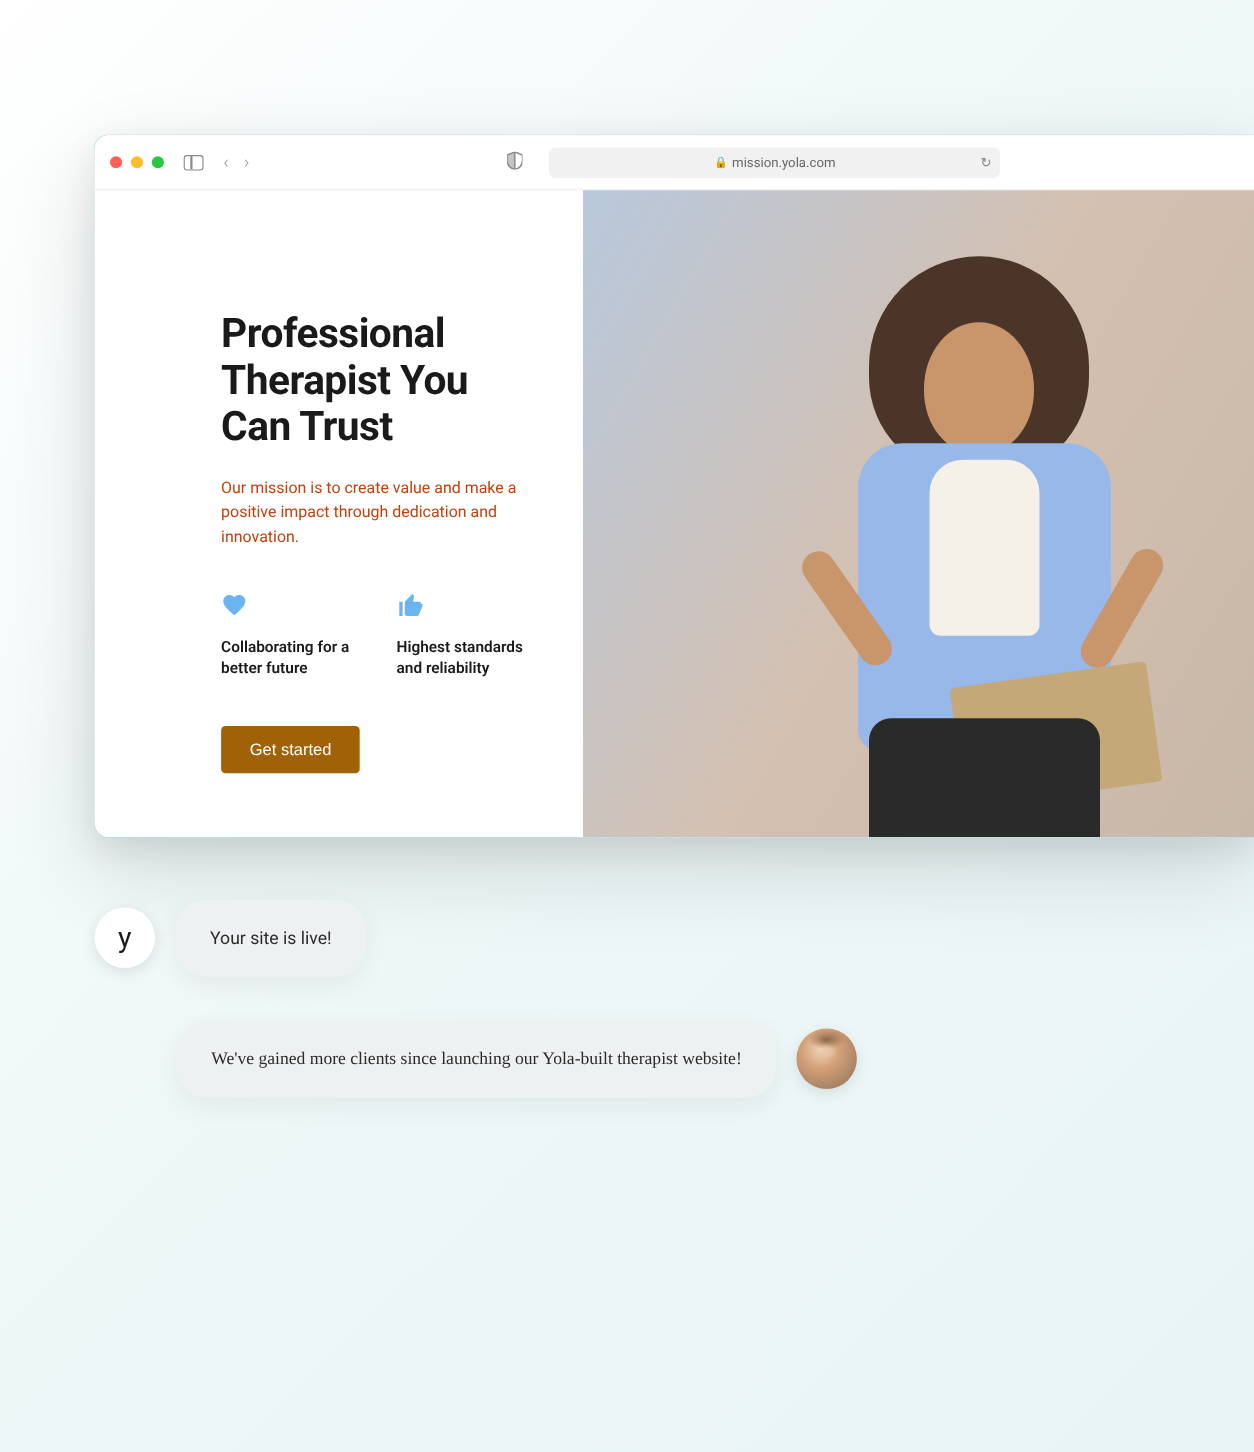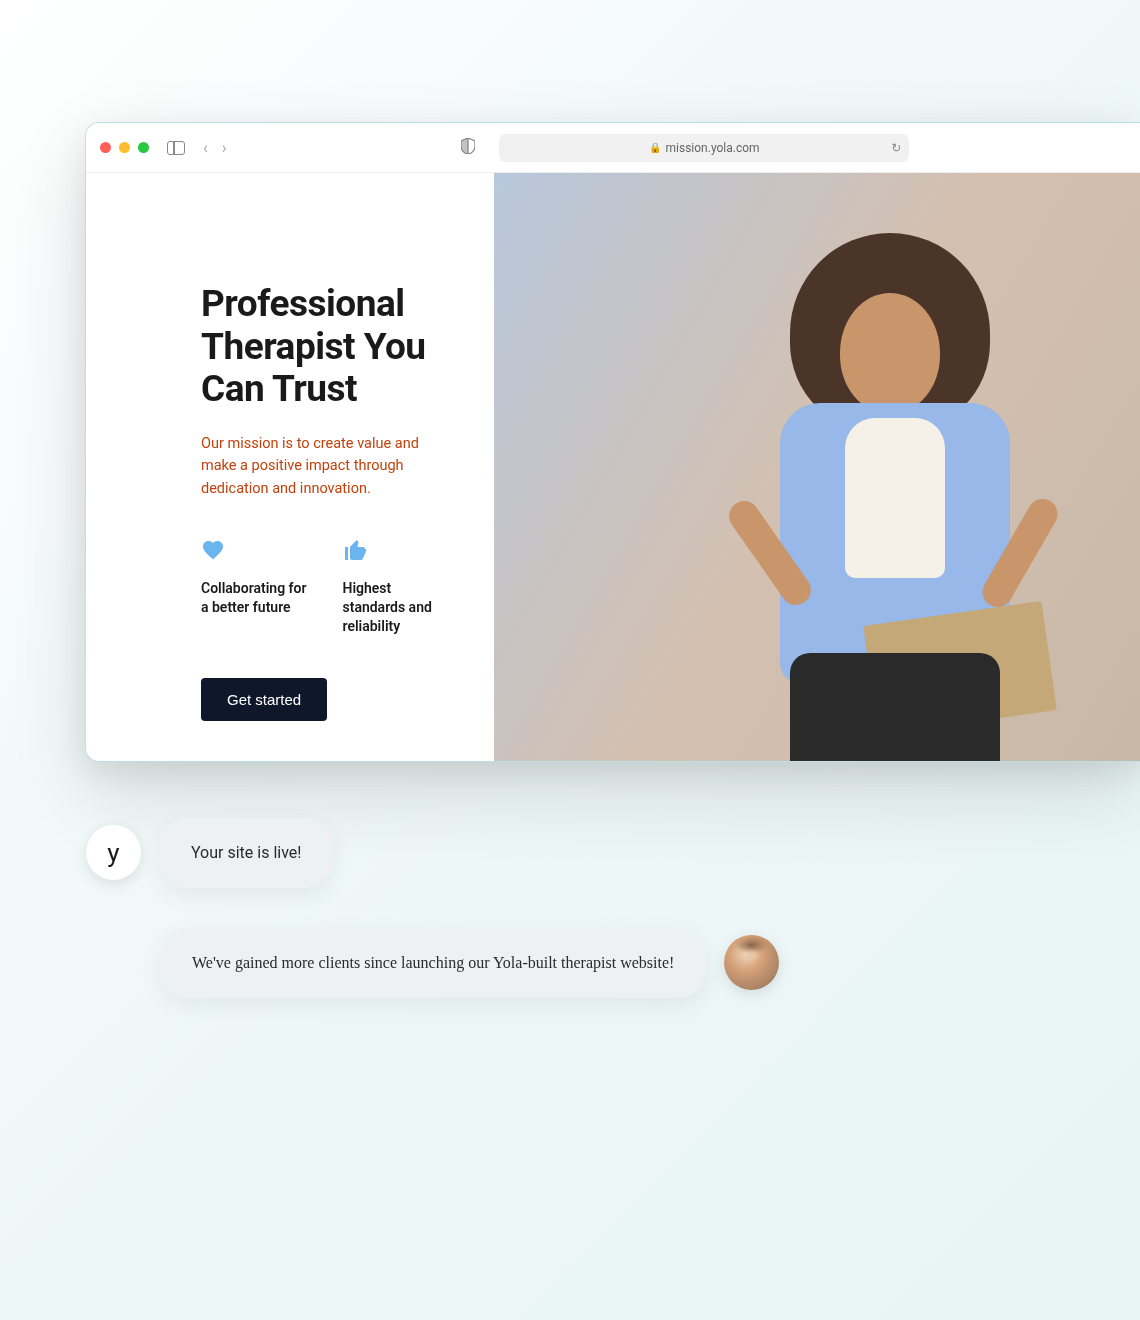--- a/index.html
+++ b/index.html
@@ -75,21 +75,21 @@
 .address-bar .reload {
   position: absolute; right: 8px; color: #888; font-size: 12px;
 }
 
 .browser-content {
   display: flex;
   height: calc(100% - 50px);
 }
 
 .hero-left {
-  width: 408px;
+  width: 444px;
   padding: 110px 40px 40px 115px;
 }
 
 .hero-title {
   font-size: 37px;
   font-weight: 700;
   color: #1a1a1a;
   line-height: 1.15;
   margin-bottom: 22px;
   letter-spacing: -0.5px;
@@ -111,21 +111,21 @@
 .feature { width: 130px; }
 .feature-icon { color: #6ab4f0; font-size: 22px; margin-bottom: 14px; }
 .feature-text {
   font-size: 14px;
   font-weight: 600;
   color: #1a1a1a;
   line-height: 1.35;
 }
 
 .cta-button {
-  background: #0f172a;
+  background: #a16207;
   color: #fff;
   border: none;
   padding: 13px 26px;
   font-size: 15px;
   font-weight: 500;
   border-radius: 4px;
   cursor: pointer;
 }
 
 .hero-right {

